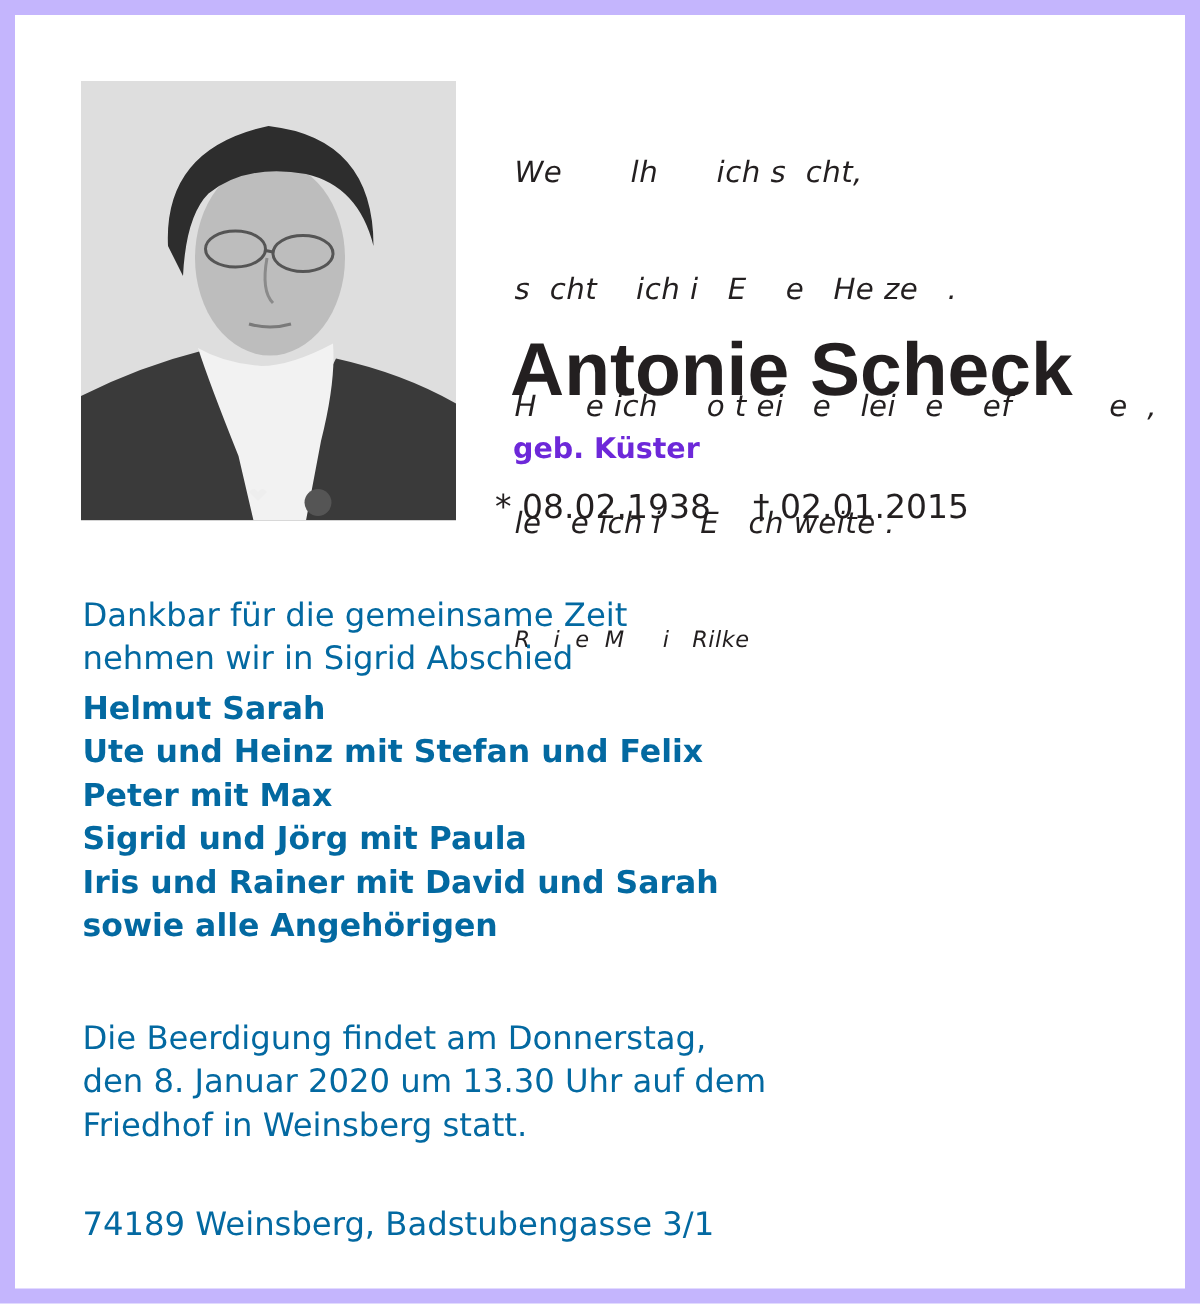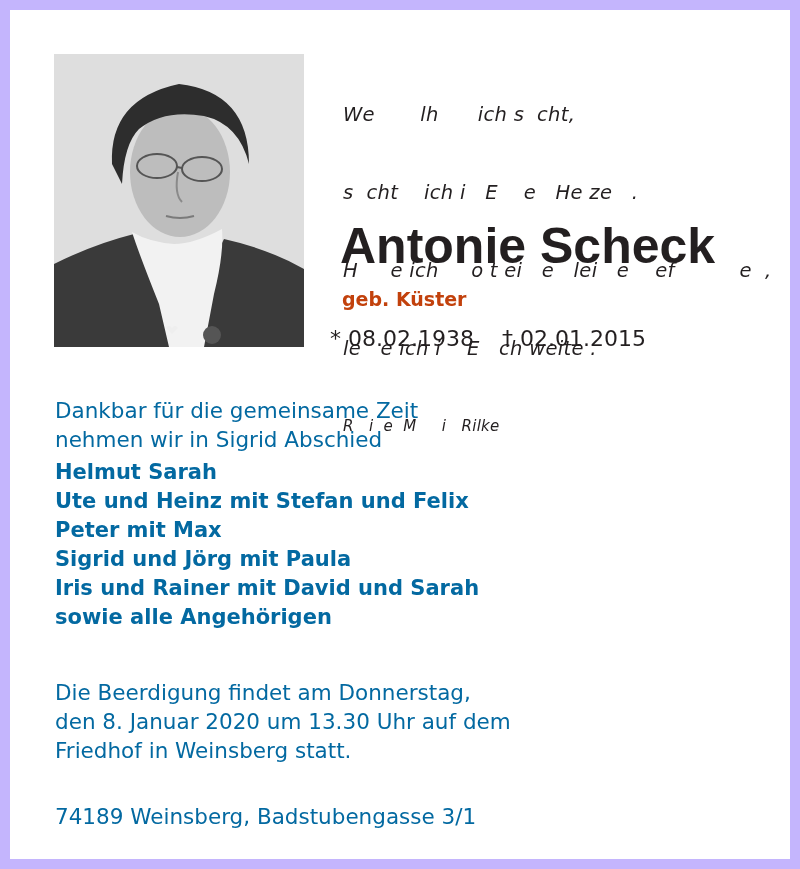--- a/index.html
+++ b/index.html
@@ -22,21 +22,21 @@
   .poem .line { display:block; height:26px; }
   .poem .author { font-size:15px; line-height:24px; display:block; }
   .name {
     position:absolute; left:330px; top:206px;
     font-family:"Liberation Sans", sans-serif; font-weight:bold;
     font-size:50px; line-height:60px; color:#231f20; letter-spacing:0px;
   }
   .maiden {
     position:absolute; left:332px; top:276px;
     font-family:"DejaVu Sans", sans-serif; font-weight:bold;
-    font-size:19px; line-height:26px; color:#c2410c;text-align:center;
+    font-size:19px; line-height:26px; color:#6d28d9;text-align:center;
   }
   .dates {
     position:absolute; left:320px; top:314px;
     font-family:"DejaVu Sans", sans-serif; font-weight:normal;
     font-size:22px; line-height:30px; color:#231f20; white-space:pre;
   }
   .dates .death { margin-left:28px; }
   .body-text {
     position:absolute; left:45px;
     font-family:"DejaVu Sans", sans-serif; color:#0369a1;

